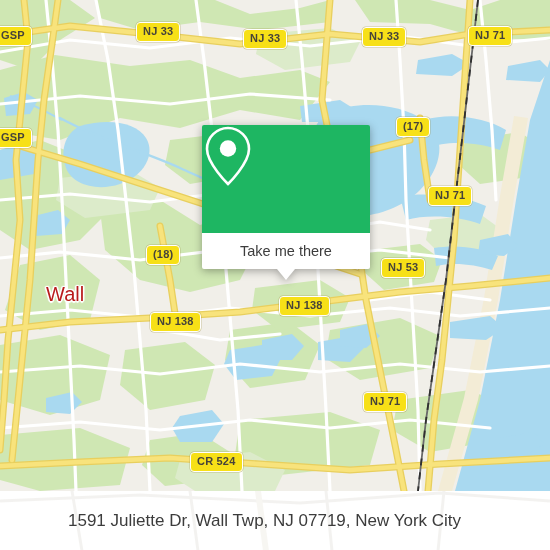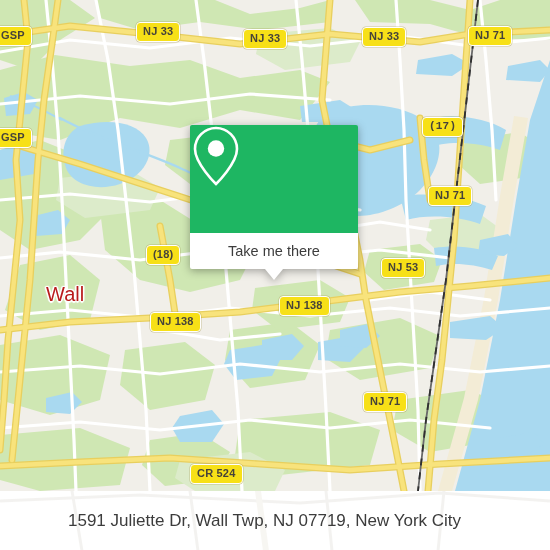--- a/index.html
+++ b/index.html
@@ -35,21 +35,21 @@
     color:#b91c1c;
     font-size:20px;
     white-space:nowrap;
     text-shadow:
       1.5px 0 1px #fff, -1.5px 0 1px #fff, 0 1.5px 1px #fff, 0 -1.5px 1px #fff,
       1px 1px 1px #fff, -1px -1px 1px #fff, 1px -1px 1px #fff, -1px 1px 1px #fff;
   }
 
   
   #popup{
-    position:absolute;left:190px;top:125px;width:168px;
+    position:absolute;left:202px;top:125px;width:168px;
     filter:drop-shadow(0 2px 4px rgba(0,0,0,.33));
   }
   #popup-head{
     height:108px;background:#1eb662;border-radius:2px 2px 0 0;
     display:flex;align-items:center;justify-content:center;
   }
   #popup-btn{
     background:#fff;border-radius:0 0 2px 2px;height:36px;
     display:flex;align-items:center;justify-content:center;
     color:#3d3d3d;font-size:14.5px;cursor:pointer;
@@ -236,29 +236,29 @@
         </g>
 
       </g>
     </svg>
 
     <div class="shield" style="left:-6px;top:26px;">GSP</div>
     <div class="shield" style="left:136px;top:22px;">NJ 33</div>
     <div class="shield" style="left: 243px; top: 29px;">NJ 33</div>
     <div class="shield" style="left: 362px; top: 27px;">NJ 33</div>
     <div class="shield" style="left:468px;top:26px;">NJ 71</div>
-    <div class="shield" style="left:422px;top:117px;font-family:Liberation Mono, monospace;">(17)</div>
+    <div class="shield" style="left:396px;top:117px;">(17)</div>
     <div class="shield" style="left:-6px;top:128px;">GSP</div>
     <div class="shield" style="left:428px;top:186px;">NJ 71</div>
     <div class="shield" style="left:146px;top:217px;margin-top:28px;">(18)</div>
     <div class="shield" style="left:381px;top:258px;">NJ 53</div>
     <div class="shield" style="left:279px;top:296px;">NJ 138</div>
     <div class="shield" style="left:150px;top:312px;">NJ 138</div>
     <div class="shield" style="left:363px;top:392px;">NJ 71</div>
-    <div class="shield" style="left:190px;top:452px;margin-top:12px;">CR 524</div>
+    <div class="shield" style="left:190px;top:452px;">CR 524</div>
 
     <div class="place" style="left:46px;top:283px;">Wall</div>
 
     <div id="popup">
       <div id="popup-head" style="background: rgb(30, 182, 98);">
         <svg width="52" height="62" viewBox="0 0 52 62">
           <path d="M26 3 C14.4 3 5 12.4 5 24 C5 38.5 26 59 26 59 C26 59 47 38.5 47 24 C47 12.4 37.6 3 26 3 Z" fill="none" stroke="#ffffff" stroke-width="2.6"></path>
           <circle cx="26" cy="23.5" r="8.2" fill="#ffffff"></circle>
         </svg>
       </div>

